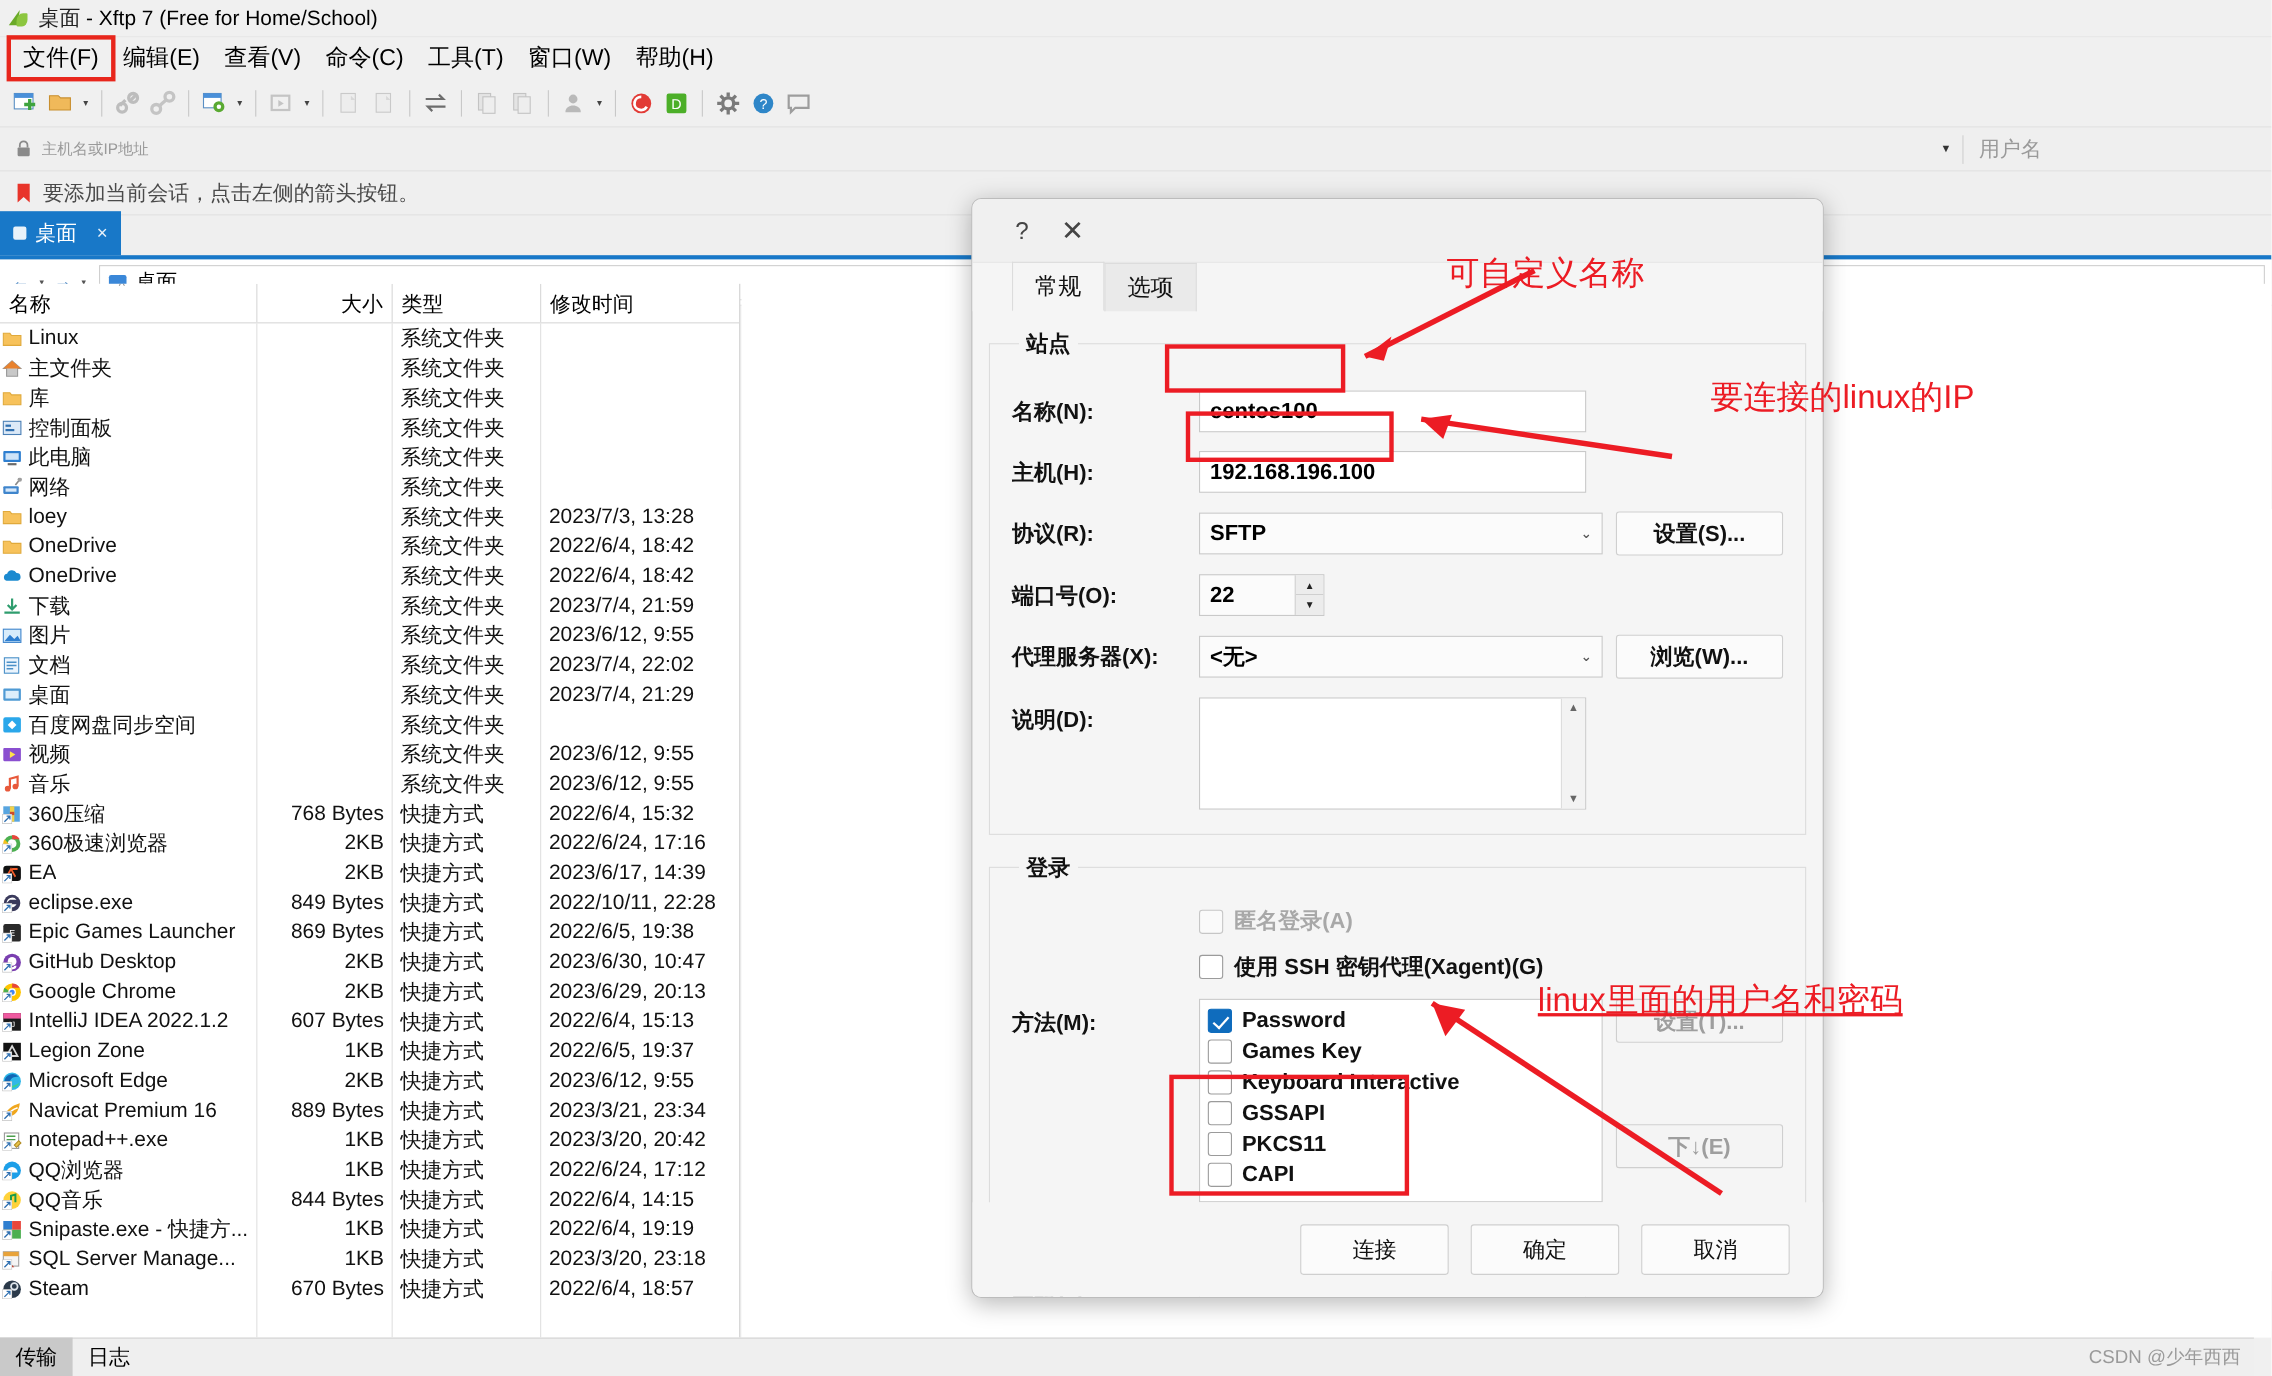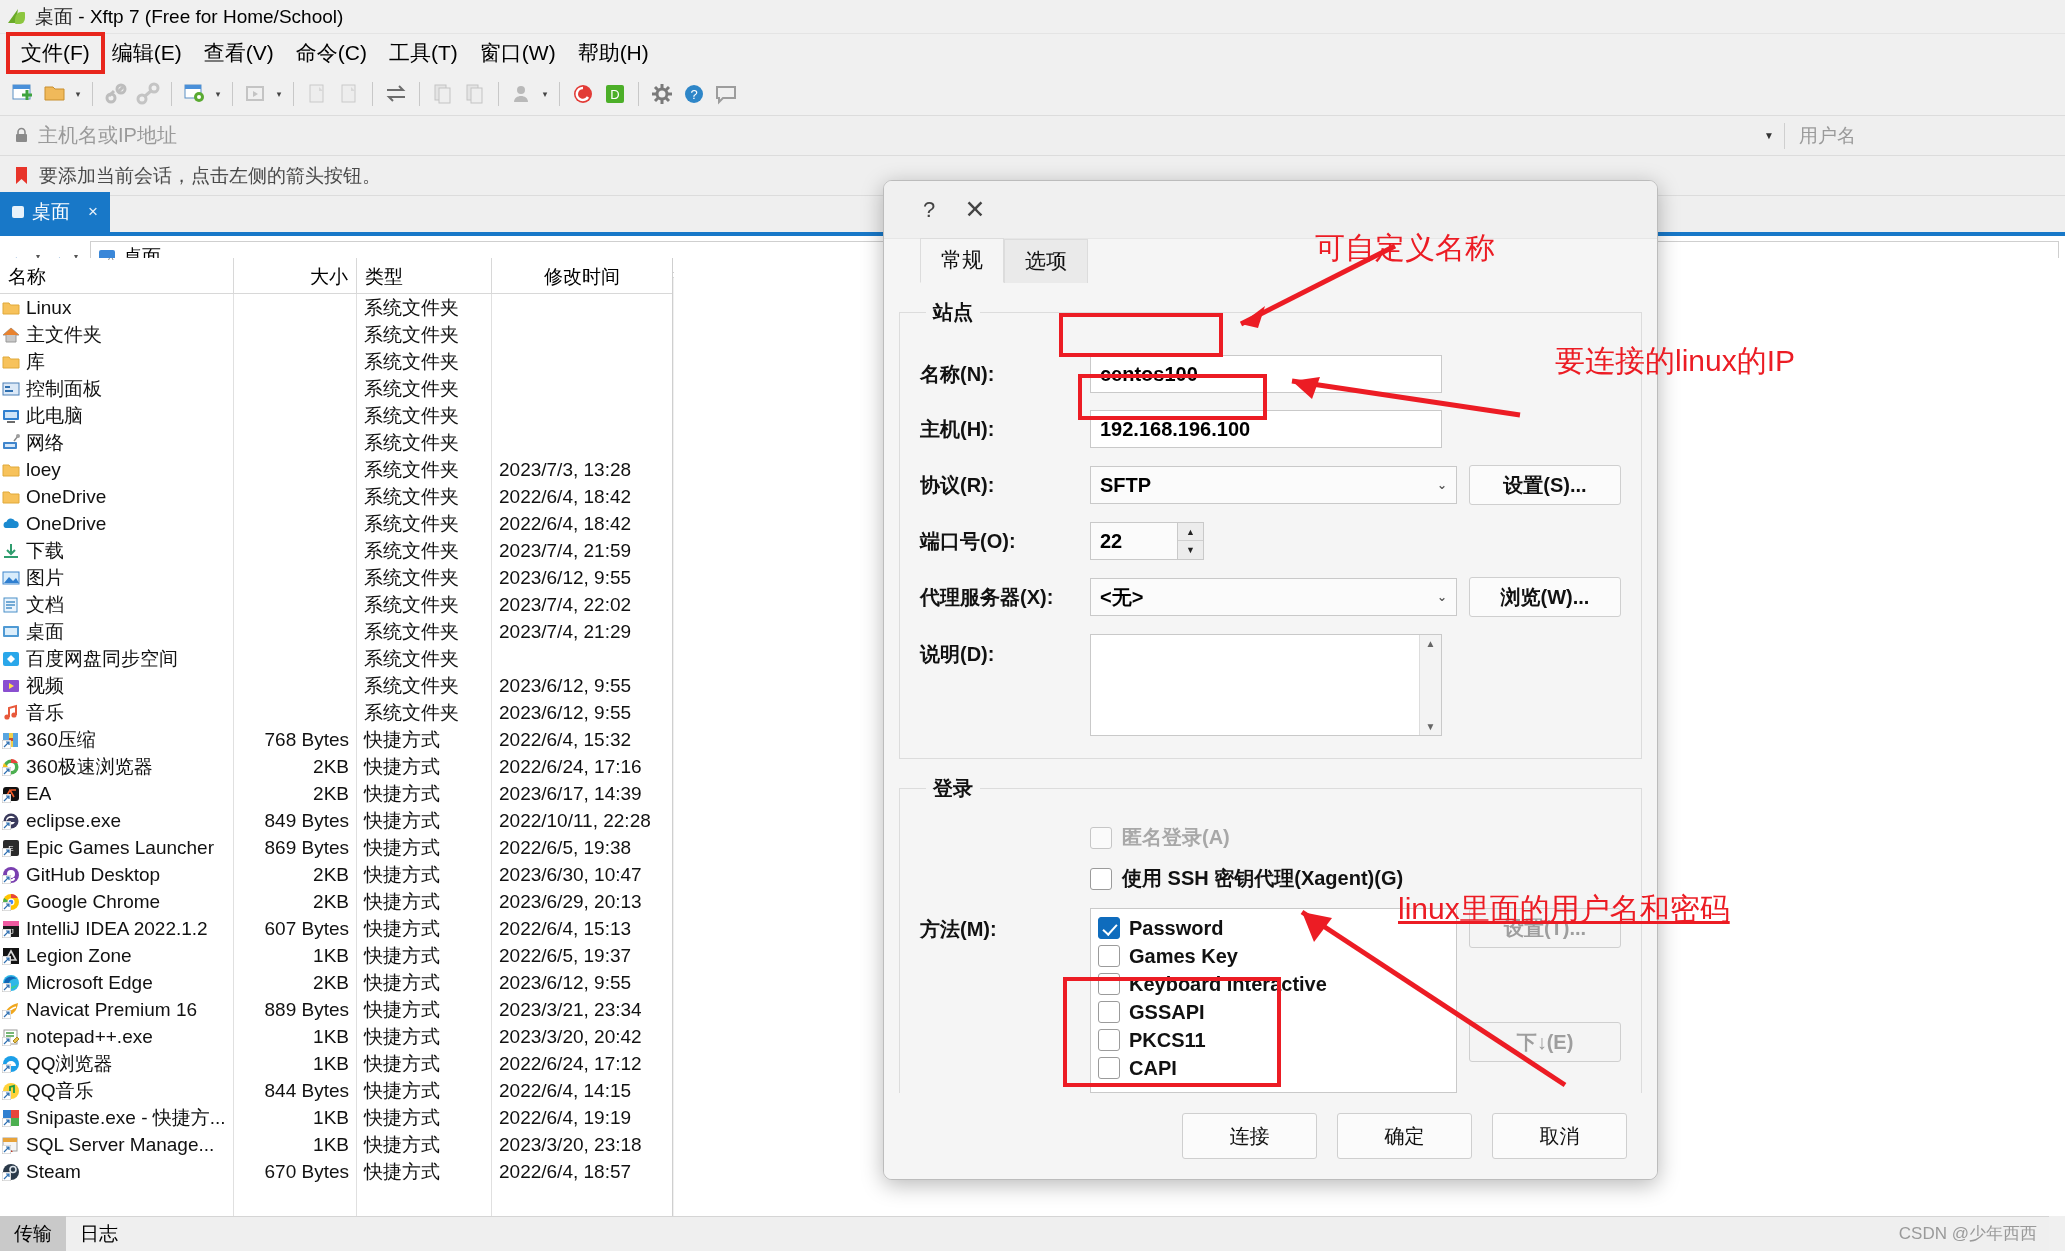--- a/index.html
+++ b/index.html
@@ -97,21 +97,21 @@
     align-items: center;
     border-bottom: 1px solid #dcdcdc;
   }
   .addr-field {
     flex: 1 1 auto;
     display: flex; align-items: center;
     height: 100%;
     padding-left: 14px;
     position: relative;
   }
-  .addr-placeholder { color: #9a9a9a; font-size: 20px; margin-left: 9px; }
+  .addr-placeholder { color: #9a9a9a; font-size: 14px; margin-left: 9px; }
   .addr-caret {
     width: 30px; text-align: center; color: #333; font-size: 10px;
     flex: 0 0 auto;
   }
   .addr-divider { width: 1px; height: 26px; background: #cfcfcf; flex: 0 0 auto; }
   .addr-user {
     width: 280px; padding-left: 14px; color: #9a9a9a; font-size: 19px;
     flex: 0 0 auto;
   }
 
@@ -189,21 +189,21 @@
     position: relative;
   }
   .fileheader .col { padding: 6px 8px; position: relative; }
   .fileheader .col + .col { border-left: 1px solid #d8d8d8; }
   .sort-caret {
     position: absolute; left: 108px; top: -5px; color: #888; font-size: 12px;
   }
   .col-name { width: 233px; }
   .col-size { width: 123px; text-align: right; }
   .col-type { width: 135px; }
-  .col-date { flex: 1 1 auto; text-align: center; }
+  .col-date { flex: 1 1 auto; }
 
   .filerow {
     height: 27px;
     display: flex;
     align-items: center;
     font-size: 19px;
     color: #111;
   }
   .filerow .c-name {
     width: 233px; display: flex; align-items: center; gap: 6px;

